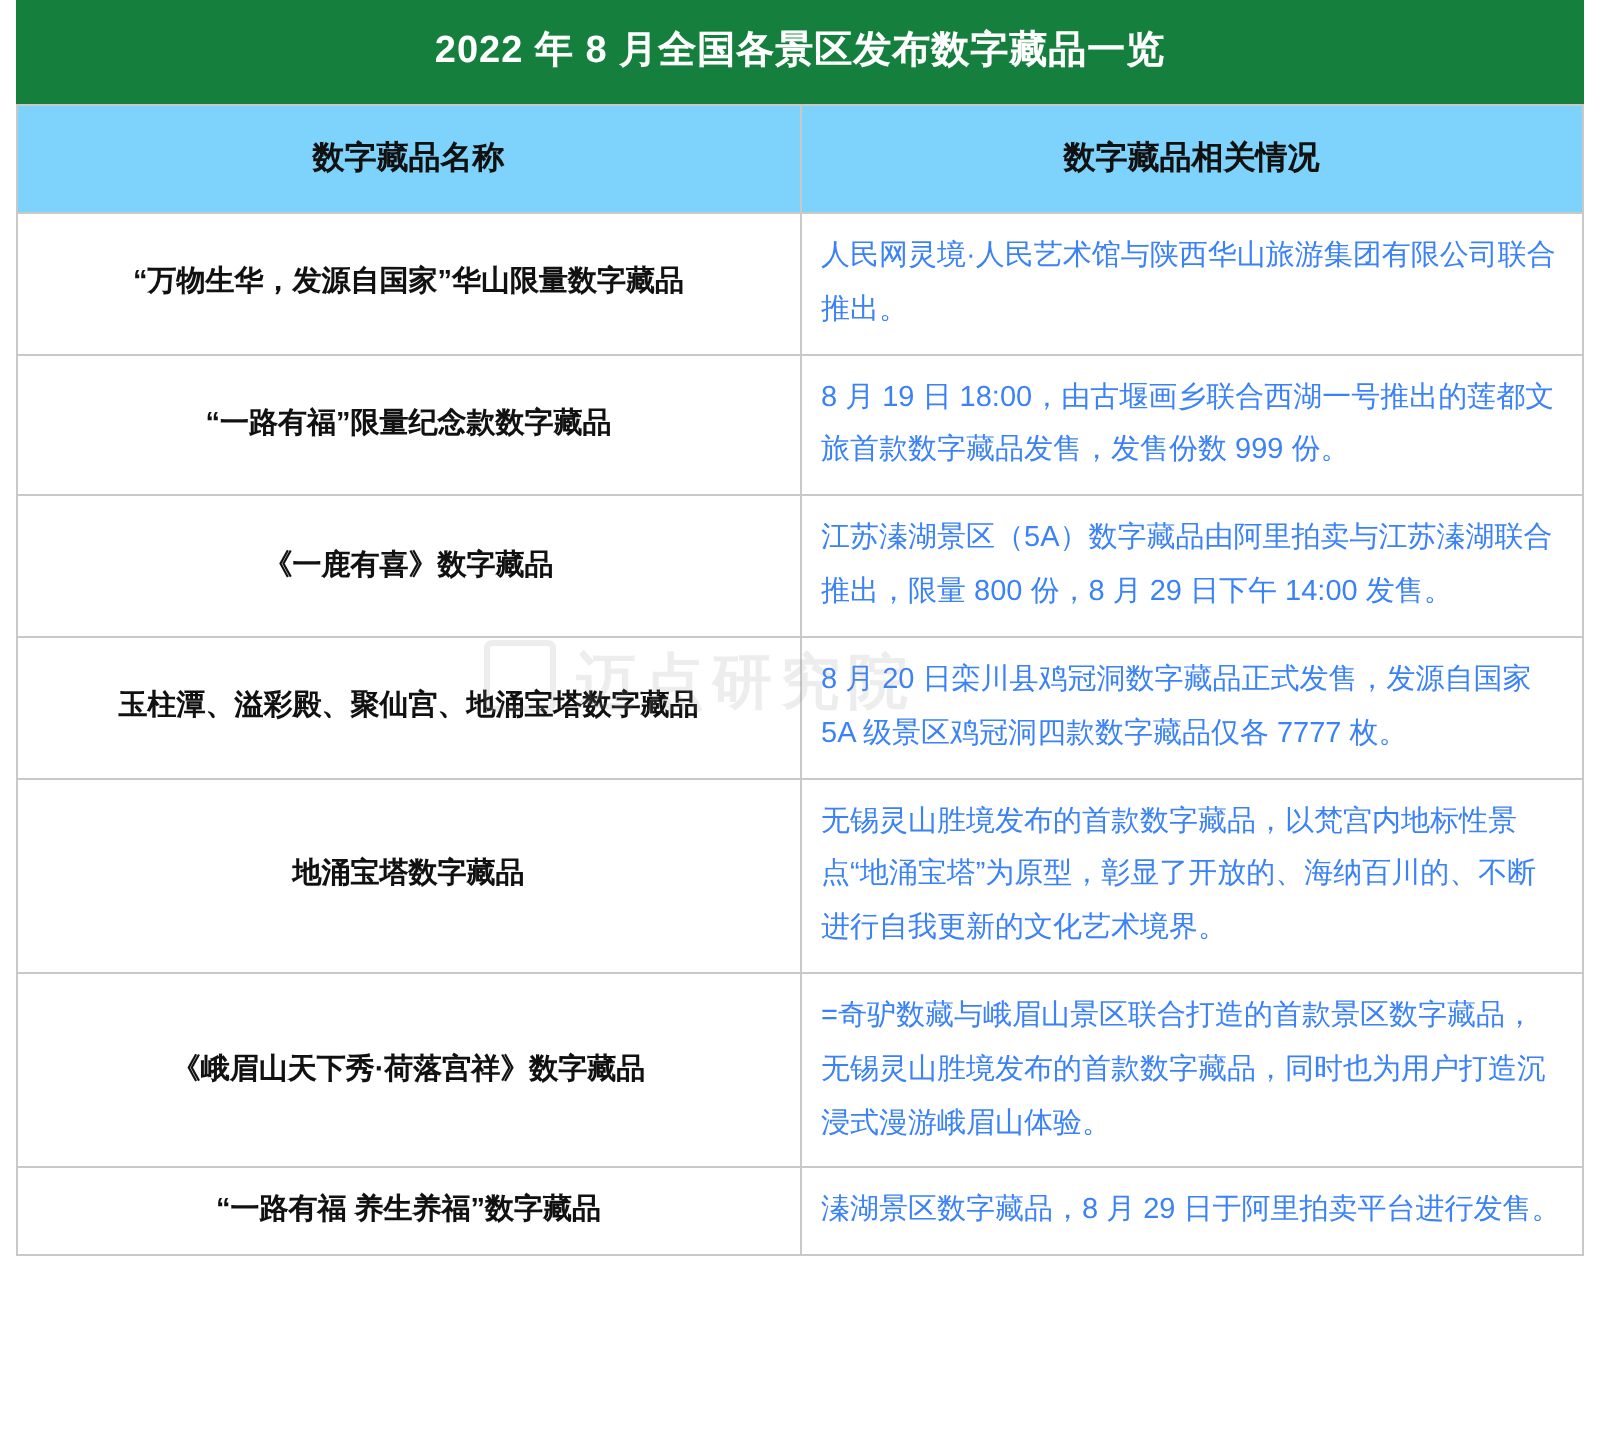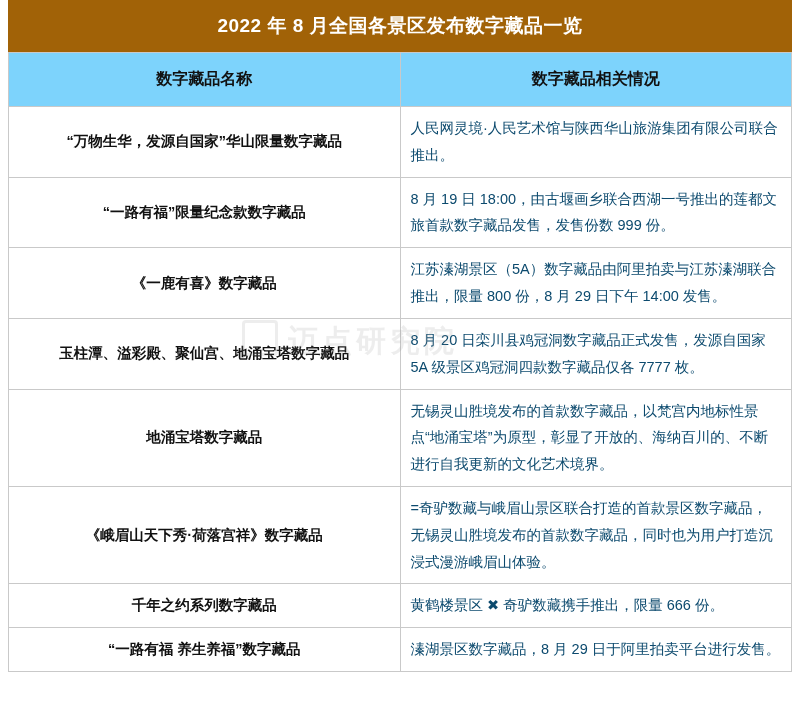--- a/index.html
+++ b/index.html
@@ -15,21 +15,21 @@
     overflow: hidden;
   }
   .page {
     position: relative;
     width: 800px;
     height: 726px;
     box-sizing: border-box;
     padding: 0;
   }
   .title-bar {
-    background: #a16207;
+    background: #15803d;
     color: #ffffff;
     text-align: center;
     font-size: 19px;
     font-weight: bold;
     letter-spacing: 0.5px;
     height: 52px;
     line-height: 52px;
     margin: 0 8px;
   }
   table.main {
@@ -57,21 +57,21 @@
     text-align: center;
     font-size: 14.5px;
     font-weight: bold;
     line-height: 1.7;
     color: #111111;
   }
   td.desc-cell {
     text-align: left;
     font-size: 14.5px;
     line-height: 1.85;
-    color: #0c4a6e;
+    color: #3b82f6;
     padding-left: 12px;
     padding-right: 12px;
   }
   .watermark {
     position: absolute;
     left: 210px;
     top: 320px;
     font-size: 30px;
     font-weight: bold;
     color: rgba(140,140,140,0.16);
@@ -128,23 +128,19 @@
       </tr>
       <tr>
         <td class="name-cell">地涌宝塔数字藏品</td>
         <td class="desc-cell">无锡灵山胜境发布的首款数字藏品，以梵宫内地标性景点“地涌宝塔”为原型，彰显了开放的、海纳百川的、不断进行自我更新的文化艺术境界。</td>
       </tr>
       <tr>
         <td class="name-cell">《峨眉山天下秀·荷落宫祥》数字藏品</td>
         <td class="desc-cell">=奇驴数藏与峨眉山景区联合打造的首款景区数字藏品，无锡灵山胜境发布的首款数字藏品，同时也为用户打造沉浸式漫游峨眉山体验。</td>
       </tr>
       <tr>
-        <td class="name-cell">千年之约系列数字藏品</td>
-        <td class="desc-cell">黄鹤楼景区 ✖ 奇驴数藏携手推出，限量 666 份。</td>
-      </tr>
-      <tr>
         <td class="name-cell">“一路有福 养生养福”数字藏品</td>
         <td class="desc-cell">溱湖景区数字藏品，8 月 29 日于阿里拍卖平台进行发售。</td>
       </tr>
     </tbody>
   </table>
 
 </div>
 
 </body></html>

